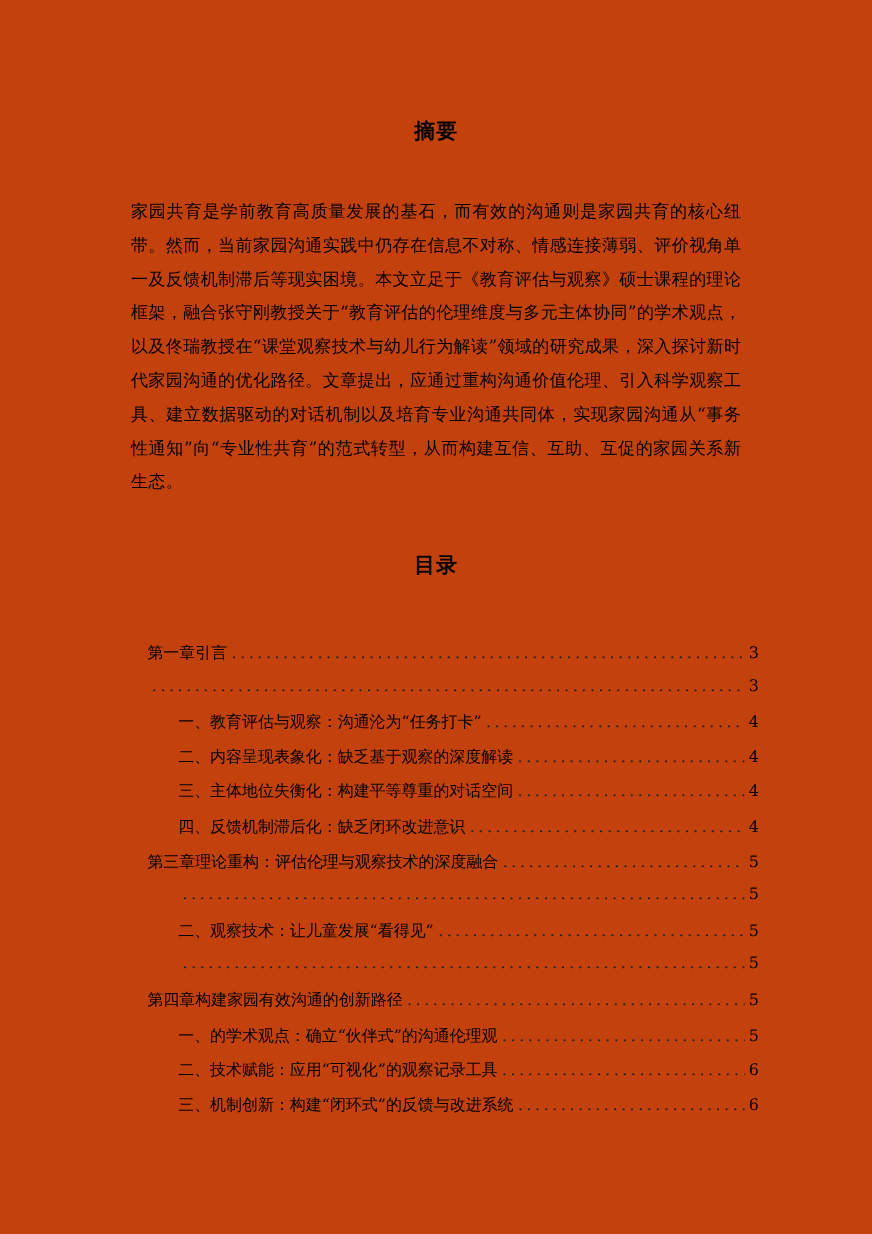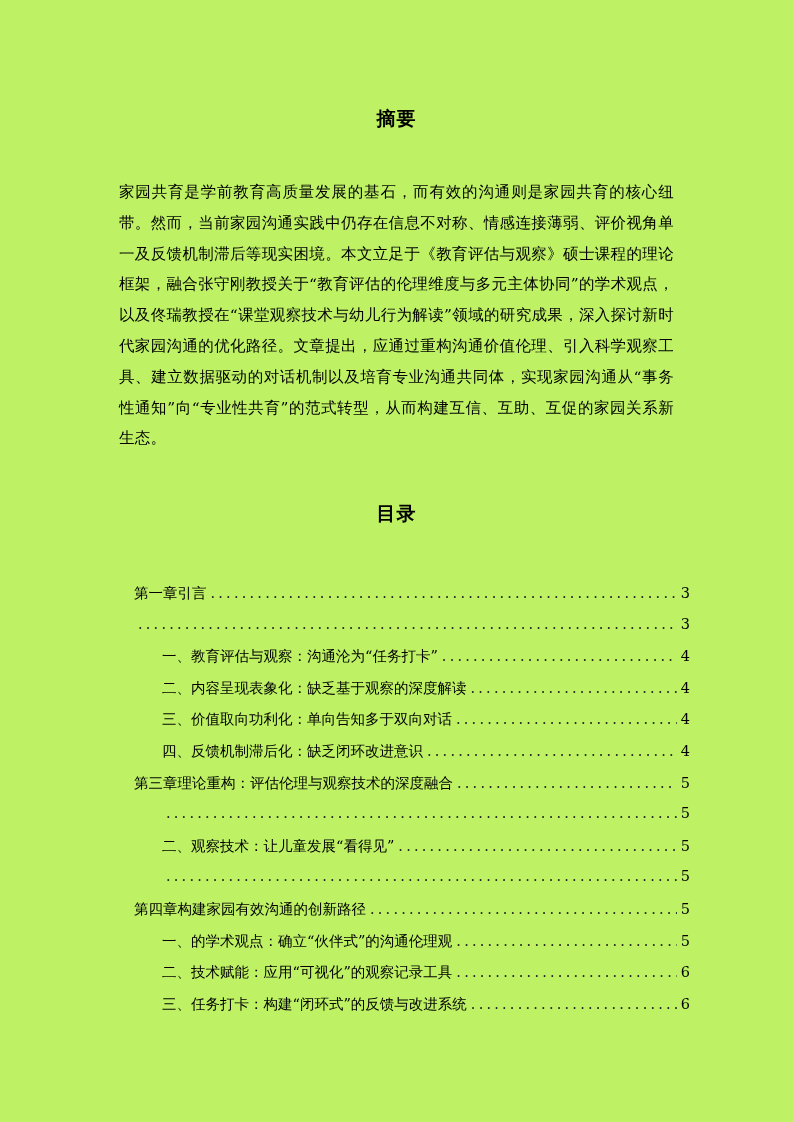--- a/index.html
+++ b/index.html
@@ -13,21 +13,21 @@
       position: relative;
       overflow: hidden;
       font-family: "DejaVu Serif", "Liberation Serif", serif;
       color: #000000;
     }
     .page {
       position: absolute;
       left: 0; top: 0;
       width: 793px;
       height: 1122px;
-      background: #bef264;
+      background: #c2410c;
     }
     .heading {
       position: absolute;
       left: 0;
       width: 793px;
       text-align: center;
       font-family: "DejaVu Sans", "Liberation Sans", sans-serif;
       font-weight: bold;
       font-size: 19px;
       letter-spacing: 1px;
@@ -104,21 +104,21 @@
       <span class="toc-label">一、教育评估与观察：沟通沦为“任务打卡”</span>
       <span class="toc-leader"></span>
       <span class="toc-page">4</span>
     </li>
     <li class="toc-entry level-2">
       <span class="toc-label">二、内容呈现表象化：缺乏基于观察的深度解读</span>
       <span class="toc-leader"></span>
       <span class="toc-page">4</span>
     </li>
     <li class="toc-entry level-2">
-      <span class="toc-label">三、价值取向功利化：单向告知多于双向对话</span>
+      <span class="toc-label">三、主体地位失衡化：构建平等尊重的对话空间</span>
       <span class="toc-leader"></span>
       <span class="toc-page">4</span>
     </li>
     <li class="toc-entry level-2">
       <span class="toc-label">四、反馈机制滞后化：缺乏闭环改进意识</span>
       <span class="toc-leader"></span>
       <span class="toc-page">4</span>
     </li>
     <li class="toc-entry level-1">
       <span class="toc-label">第三章理论重构：评估伦理与观察技术的深度融合</span>
@@ -147,19 +147,19 @@
       <span class="toc-label">一、的学术观点：确立“伙伴式”的沟通伦理观</span>
       <span class="toc-leader"></span>
       <span class="toc-page">5</span>
     </li>
     <li class="toc-entry level-2">
       <span class="toc-label">二、技术赋能：应用“可视化”的观察记录工具</span>
       <span class="toc-leader"></span>
       <span class="toc-page">6</span>
     </li>
     <li class="toc-entry level-2">
-      <span class="toc-label">三、任务打卡：构建“闭环式”的反馈与改进系统</span>
+      <span class="toc-label">三、机制创新：构建“闭环式”的反馈与改进系统</span>
       <span class="toc-leader"></span>
       <span class="toc-page">6</span>
     </li>
   </ul>
 
 </div>
 
 </body></html>

